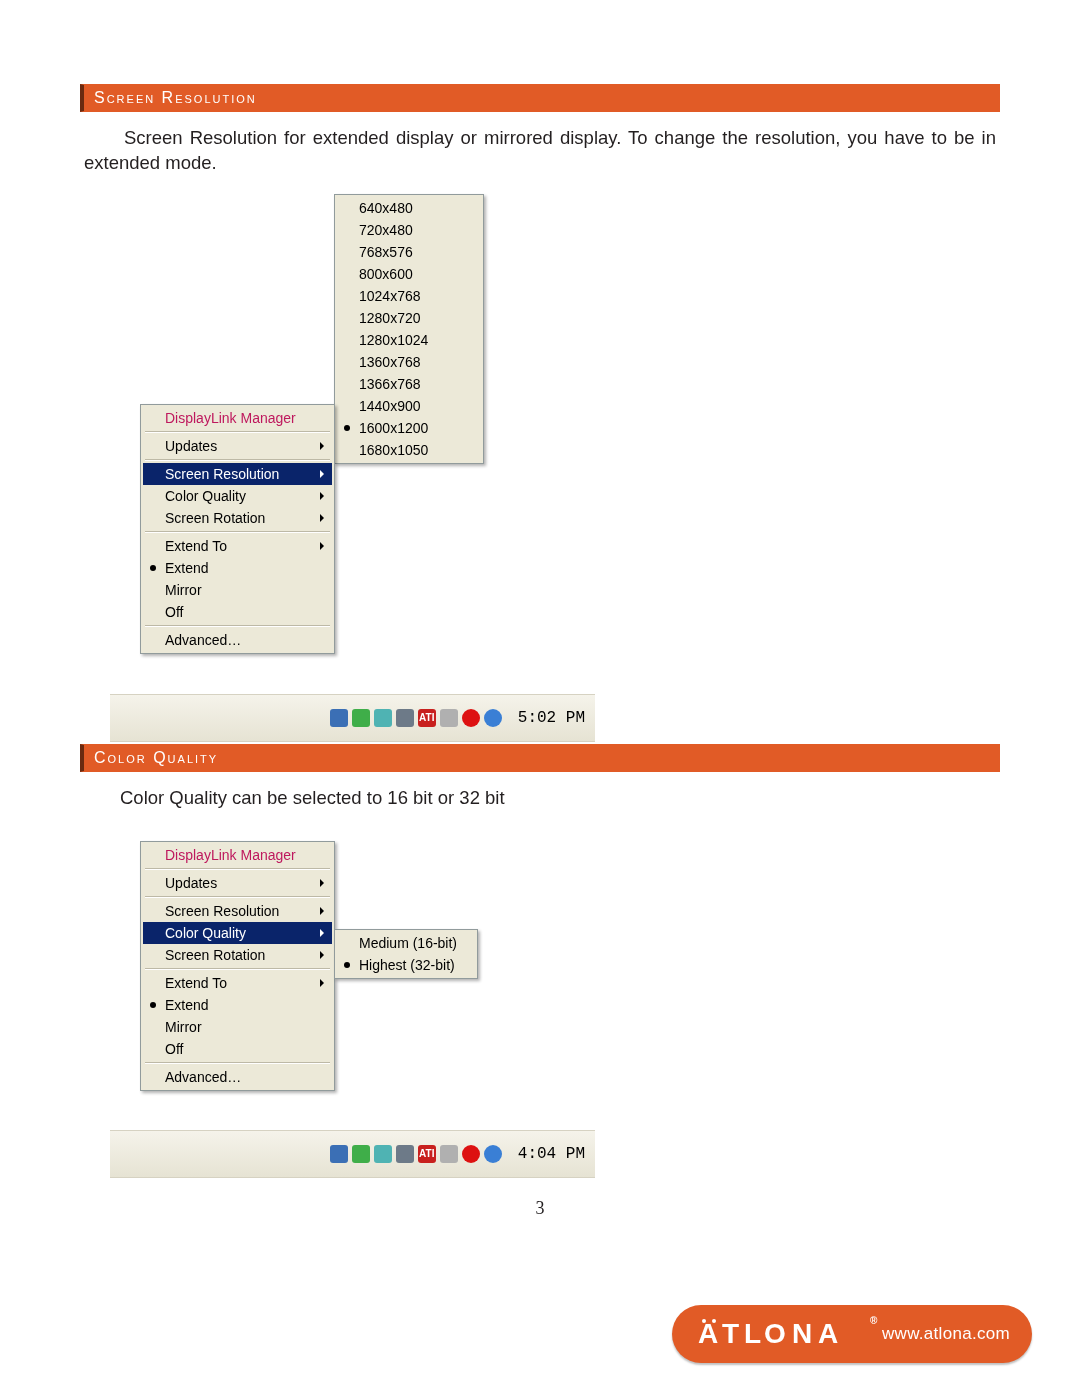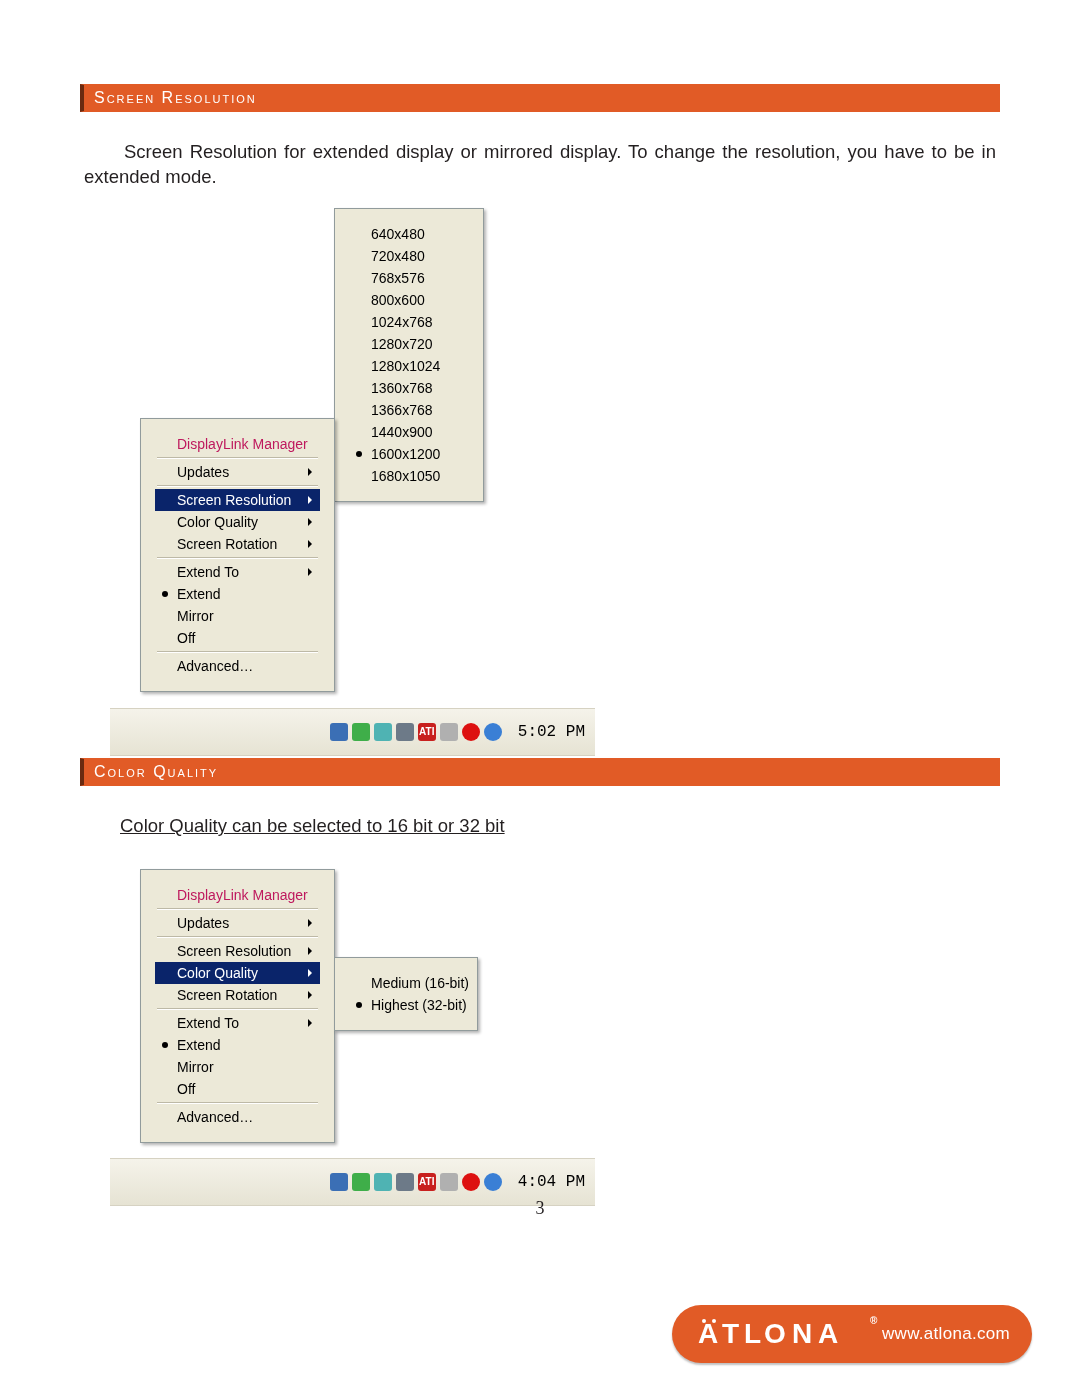--- a/index.html
+++ b/index.html
@@ -25,35 +25,34 @@
     font-size: 16px;
     padding: 4px 10px;
     margin-bottom: 14px;
   }
   .body-para {
     font-size: 18.5px;
     line-height: 1.35;
     text-align: justify;
     margin-bottom: 18px;
     padding: 0 4px;
-    margin-top: 28px;
   }
   .body-para.indent { text-indent: 40px; }
 
   
   .menu {
     display: inline-block;
     vertical-align: top;
     background: #ece9d8;
     border: 1px solid #919b9c;
     box-shadow: 2px 2px 3px rgba(0,0,0,.3);
     font-size: 14px;
     font-family: Tahoma, Arial, sans-serif;
     color: #000;
-    padding: 14px;
+    padding: 2px;
   }
   .menu .item {
     position: relative;
     padding: 3px 30px 3px 22px;
     white-space: nowrap;
   }
   .menu .item.header {
     color: #be185d;
     cursor: default;
   }
@@ -279,21 +278,21 @@
         <span class="ic red">ATI</span>
         <span class="ic silver"></span>
         <span class="ic redball"></span>
         <span class="ic globe"></span>
       </div>
       <span class="clock">5:02 PM</span>
     </div>
   </div>
 
   <div class="section-bar">Color Quality</div>
-  <p class="body-para" style="padding-left:40px;text-decoration:underline;">Color Quality can be selected to 16 bit or 32 bit</p>
+  <p class="body-para" style="padding-left:40px;">Color Quality can be selected to 16 bit or 32 bit</p>
 
   <div class="shot2">
 
     <div class="menu main-menu">
       <div class="item header">DisplayLink Manager</div>
       <div class="sep"></div>
       <div id="menu2-items">
           <div class="item">Updates<span class="arrow"></span></div>
           <div class="sep"></div>
           <div class="item">Screen Resolution<span class="arrow"></span></div>

